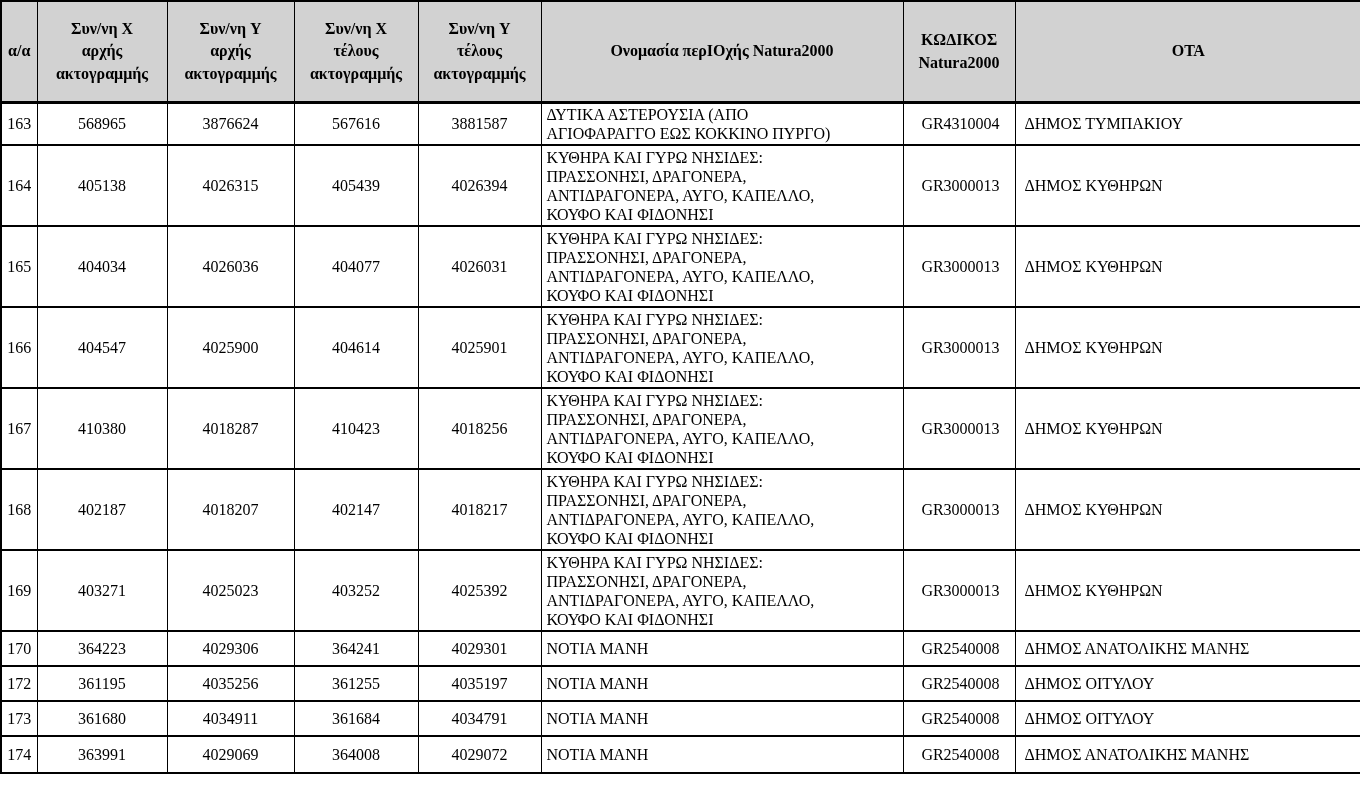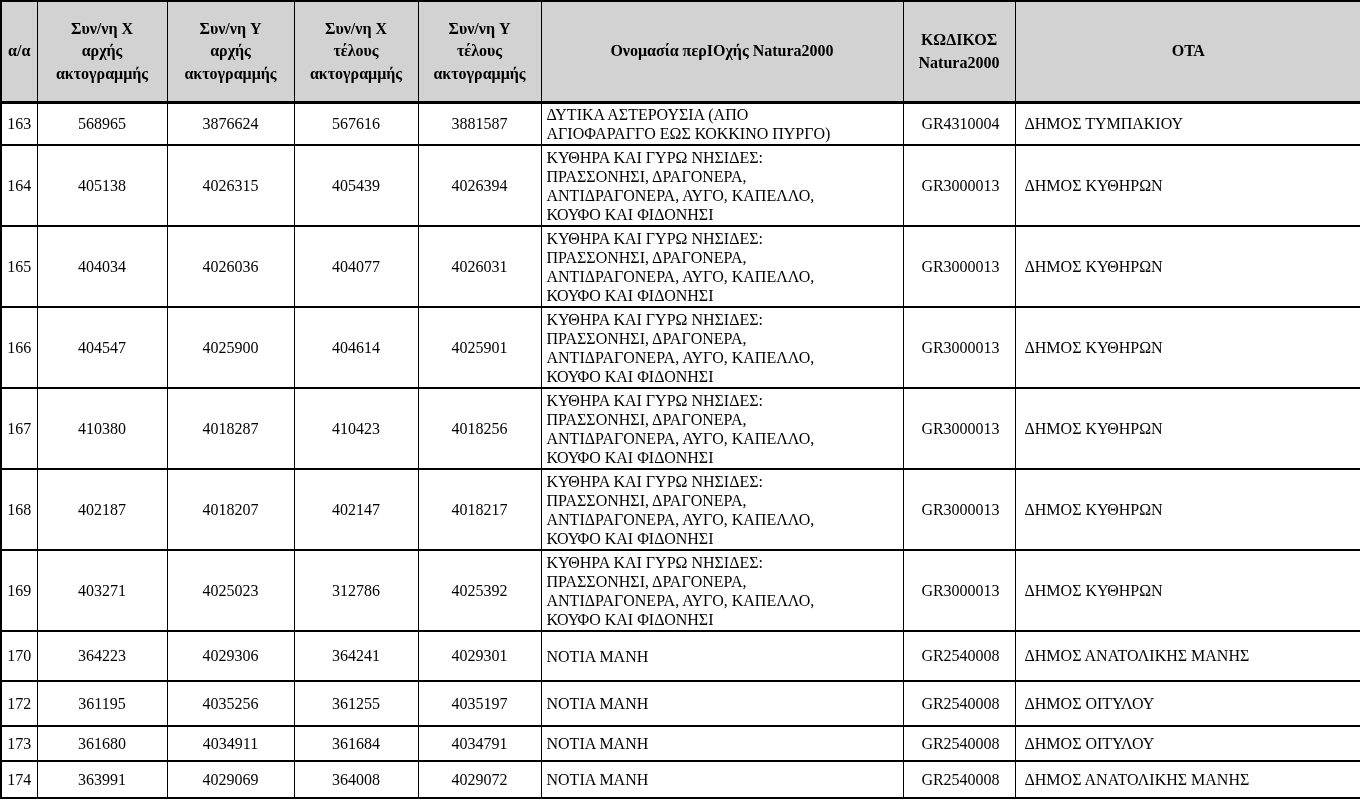--- a/index.html
+++ b/index.html
@@ -186,40 +186,40 @@
 ΠΡΑΣΣΟΝΗΣΙ, ΔΡΑΓΟΝΕΡΑ,
 ΑΝΤΙΔΡΑΓΟΝΕΡΑ, ΑΥΓΟ, ΚΑΠΕΛΛΟ,
 ΚΟΥΦΟ ΚΑΙ ΦΙΔΟΝΗΣΙ</td>
         <td class="col-code">GR3000013</td>
         <td class="col-ota">ΔΗΜΟΣ ΚΥΘΗΡΩΝ</td>
       </tr>
       <tr style="height: 81px;">
         <td class="col-aa">169</td>
         <td class="col-x_start">403271</td>
         <td class="col-y_start">4025023</td>
-        <td class="col-x_end">312786</td>
+        <td class="col-x_end">403252</td>
         <td class="col-y_end">4025392</td>
         <td class="col-name">ΚΥΘΗΡΑ ΚΑΙ ΓΥΡΩ ΝΗΣΙΔΕΣ:
 ΠΡΑΣΣΟΝΗΣΙ, ΔΡΑΓΟΝΕΡΑ,
 ΑΝΤΙΔΡΑΓΟΝΕΡΑ, ΑΥΓΟ, ΚΑΠΕΛΛΟ,
 ΚΟΥΦΟ ΚΑΙ ΦΙΔΟΝΗΣΙ</td>
         <td class="col-code">GR3000013</td>
         <td class="col-ota">ΔΗΜΟΣ ΚΥΘΗΡΩΝ</td>
       </tr>
-      <tr style="height: 50px;">
+      <tr style="height: 35px;">
         <td class="col-aa">170</td>
         <td class="col-x_start">364223</td>
         <td class="col-y_start">4029306</td>
         <td class="col-x_end">364241</td>
         <td class="col-y_end">4029301</td>
         <td class="col-name">ΝΟΤΙΑ ΜΑΝΗ</td>
         <td class="col-code">GR2540008</td>
         <td class="col-ota">ΔΗΜΟΣ ΑΝΑΤΟΛΙΚΗΣ ΜΑΝΗΣ</td>
       </tr>
-      <tr style="height: 45px;">
+      <tr style="height: 35px;">
         <td class="col-aa">172</td>
         <td class="col-x_start">361195</td>
         <td class="col-y_start">4035256</td>
         <td class="col-x_end">361255</td>
         <td class="col-y_end">4035197</td>
         <td class="col-name">ΝΟΤΙΑ ΜΑΝΗ</td>
         <td class="col-code">GR2540008</td>
         <td class="col-ota">ΔΗΜΟΣ ΟΙΤΥΛΟΥ</td>
       </tr>
       <tr style="height: 35px;">

